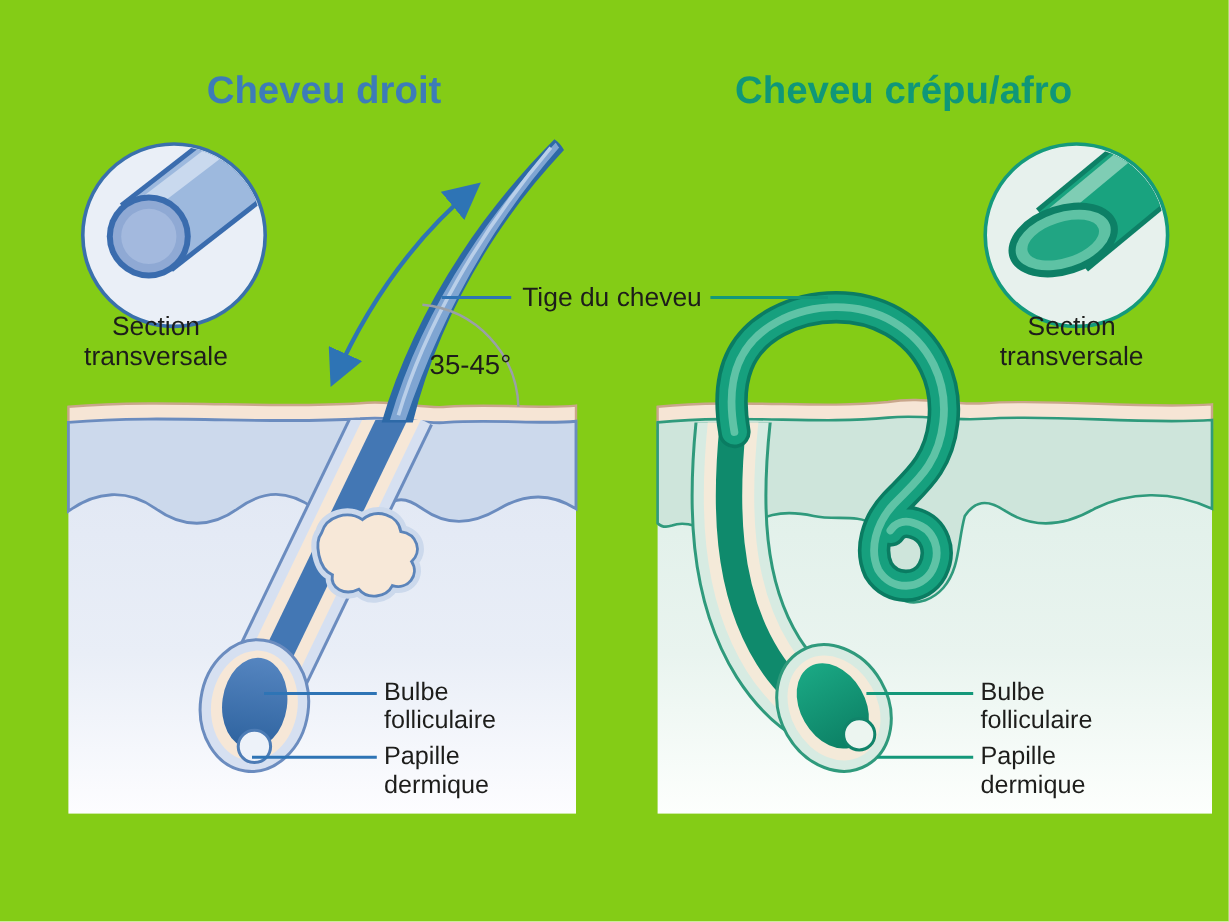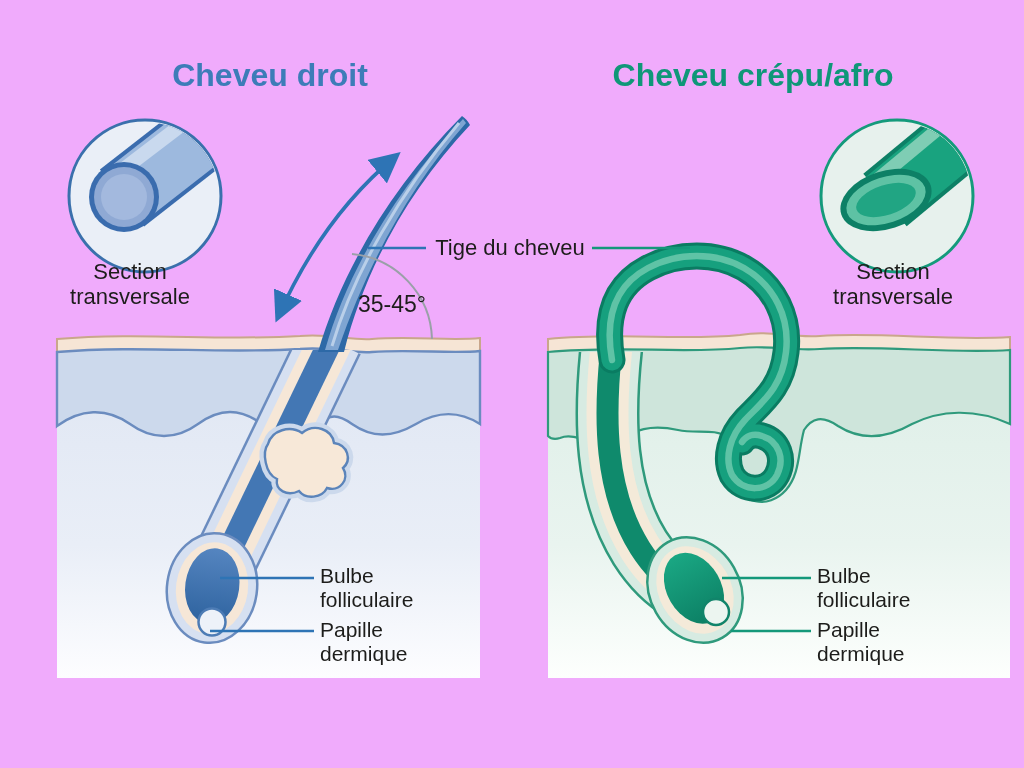--- a/index.html
+++ b/index.html
@@ -1,16 +1,16 @@
 <!DOCTYPE html>
 <html><head>
 <meta charset="utf-8">
 <style>
   html,body { margin:0; padding:0; background:#ffffff; }
-  .stage { position:relative; width:1024px; height:768px; background:#f0abfc; overflow:hidden; }
+  .stage { position:relative; width:1024px; height:768px; background:#84cc16; overflow:hidden; }
   svg { display:block; }
   .title-left  { font:700 32px "Liberation Sans", sans-serif; fill:#3d7cb8; }
   .title-right { font:700 32px "Liberation Sans", sans-serif; fill:#0f9778; }
   .lbl   { font:400 21px "Liberation Sans", sans-serif; fill:#1d1d1b; }
   .lbl22 { font:400 22px "Liberation Sans", sans-serif; fill:#1d1d1b; }
   .lbl23 { font:400 23px "Liberation Sans", sans-serif; fill:#1d1d1b; }
 </style>
 </head>
 <body>
 

